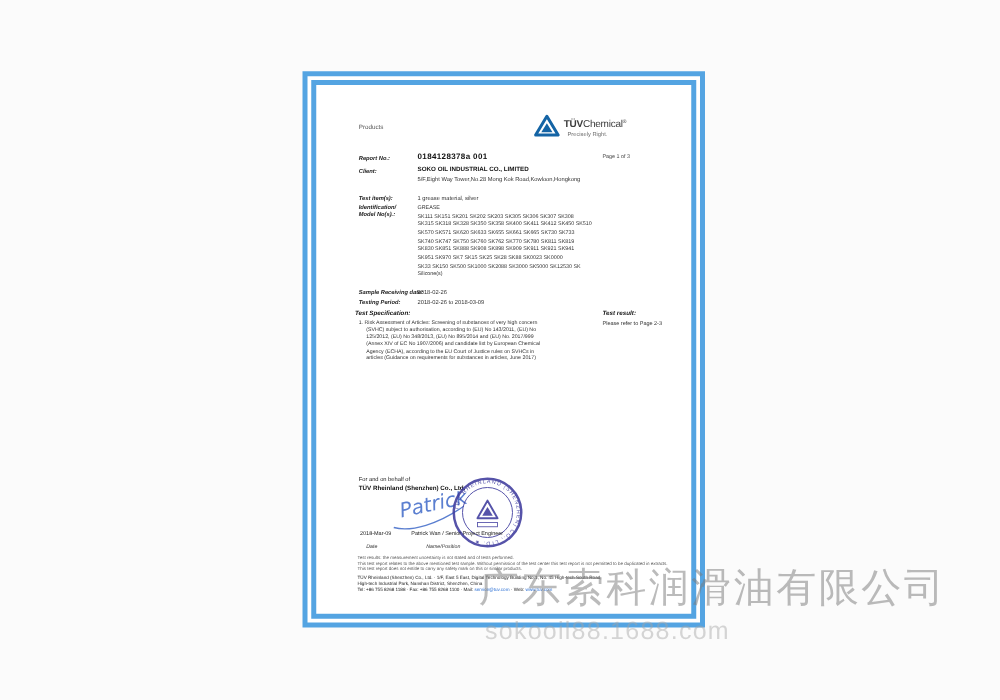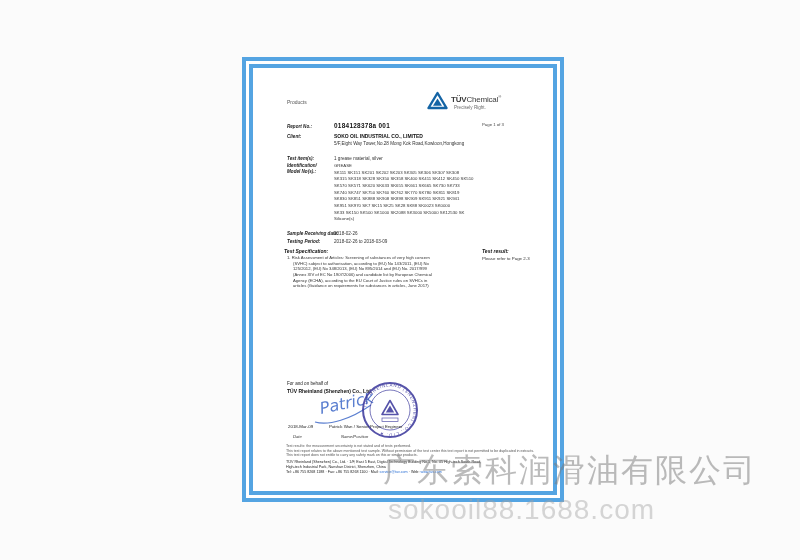--- a/index.html
+++ b/index.html
@@ -33,21 +33,21 @@
   .result-txt { font-size:4.4px; color:#333; }
   .behalf { font-size:4.6px; color:#222; }
   .company-b { font-size:5px; font-weight:bold; color:#111; }
   .sig-sub { font-size:4.2px; font-style:italic; color:#333; }
   .sig-val { font-size:4.4px; color:#222; }
   .addr { font-size:3.7px; color:#222; line-height:1.3; }
   .contact { font-size:3.7px; color:#222; }
   .link { color:#2a6fd4; }
   .wm1 { position:absolute; left:383px; top:449px; font-size:32px; letter-spacing:2px;
          color:rgba(120,120,120,0.5); z-index:5; white-space:nowrap;text-align:right; }
-  .wm2 { position:absolute; left:388px; top:494px; font-size:28px; letter-spacing:1px;
+  .wm2 { position:absolute; left:388px; top:494px; font-size:20px; letter-spacing:1px;
          color:rgba(165,165,165,0.45); z-index:5; white-space:nowrap; }
 </style>
 </head>
 <body>
 
 <div class="page">
 
   <div class="doc-outer">
     <div class="doc-mid">
       <div class="doc-inner">

